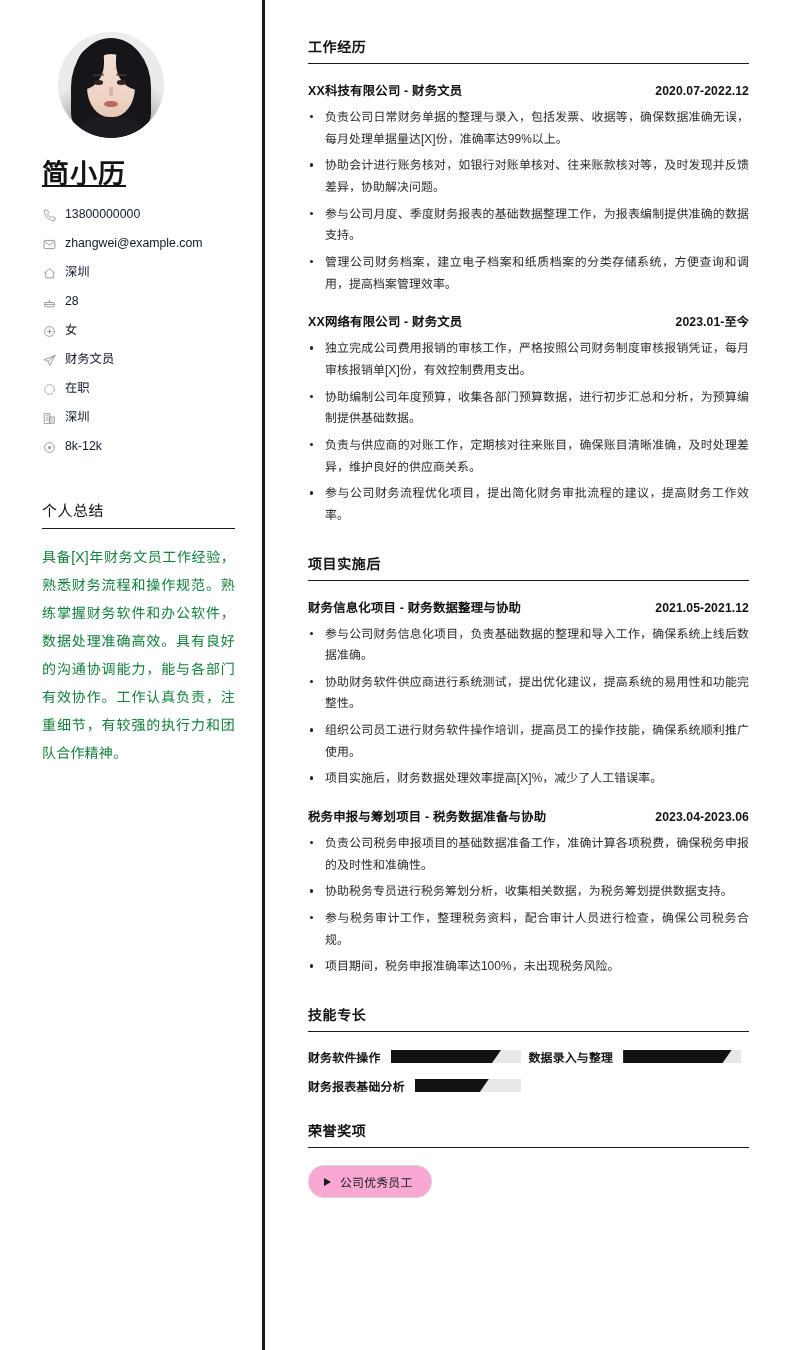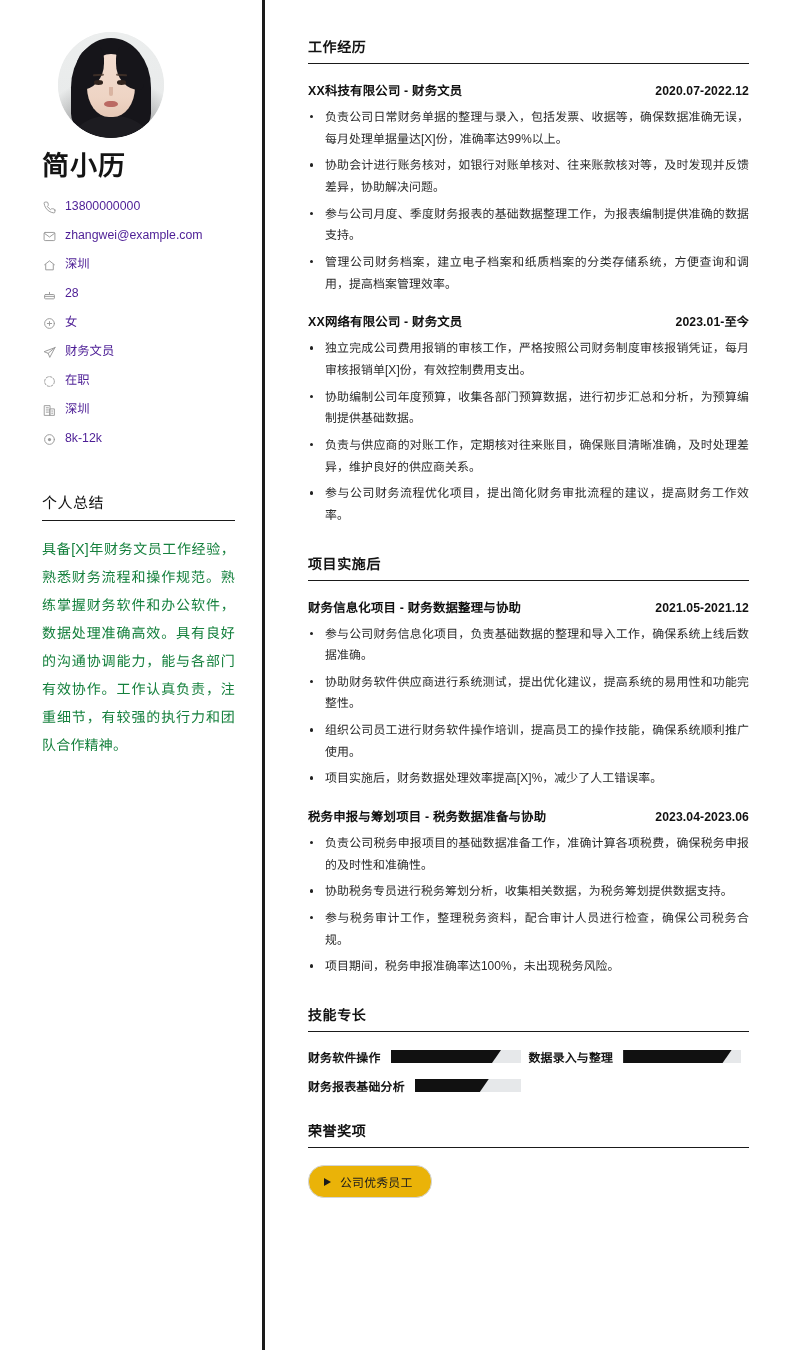--- a/index.html
+++ b/index.html
@@ -119,40 +119,41 @@
   }
   .av-lip {
     position: absolute;
     left: 46px; top: 69px;
     width: 14px; height: 6px;
     background: #bb6a63;
     border-radius: 7px / 4px;
   }
 
   .person-name {
-    margin: 12px 0 0 0;
+    margin: 20px 0 0 0;
     font-size: 27px;
     font-weight: 700;
     letter-spacing: 1px;
     color: #141414;
     line-height: 1.2;
+    text-decoration: underline;
   }
 
   .contact-list {
     margin: 17px 0 0 0;
     padding: 0;
     list-style: none;
   }
   .contact-item {
     display: flex;
     align-items: center;
     gap: 9px;
     margin-bottom: 13px;
     font-size: 12.3px;
-    color: #4c1d95;
+    color: #0f172a;
     line-height: 1.3;
   }
   .contact-icon {
     width: 14px;
     height: 14px;
     flex: 0 0 14px;
     display: inline-flex;
     align-items: center;
     justify-content: center;
     color: #9a9a9a;
@@ -291,21 +292,21 @@
   }
   .honor-chip {
     display: inline-flex;
     align-items: center;
     gap: 9px;
     border: 1px solid #d2d5d8;
     border-radius: 16px;
     padding: 7px 18px 7px 15px;
     font-size: 11.9px;
     color: #1d1d1d;
-    background: #eab308;
+    background: #f9a8d4;
     letter-spacing: .2px;
   }
   .honor-arrow {
     width: 0; height: 0;
     border-left: 7px solid #1b1b1b;
     border-top: 4.5px solid transparent;
     border-bottom: 4.5px solid transparent;
   }
 </style>
 </head>

